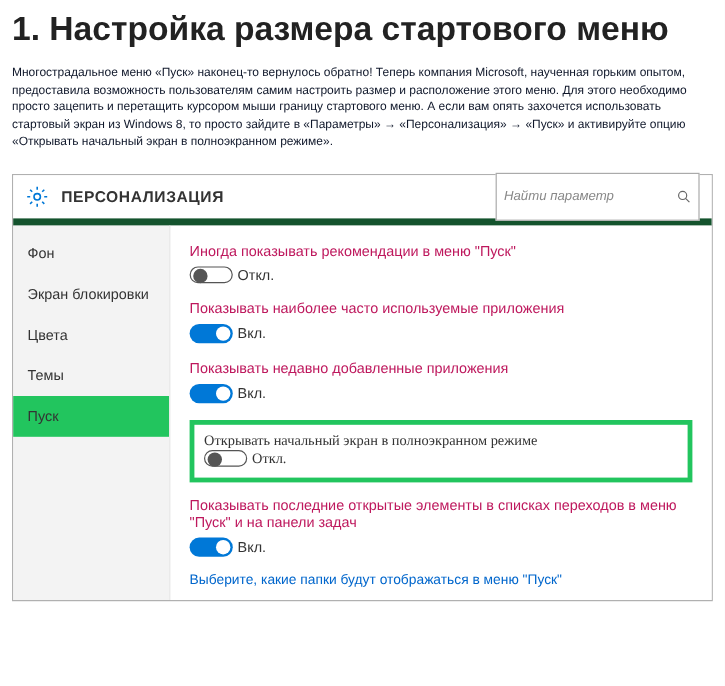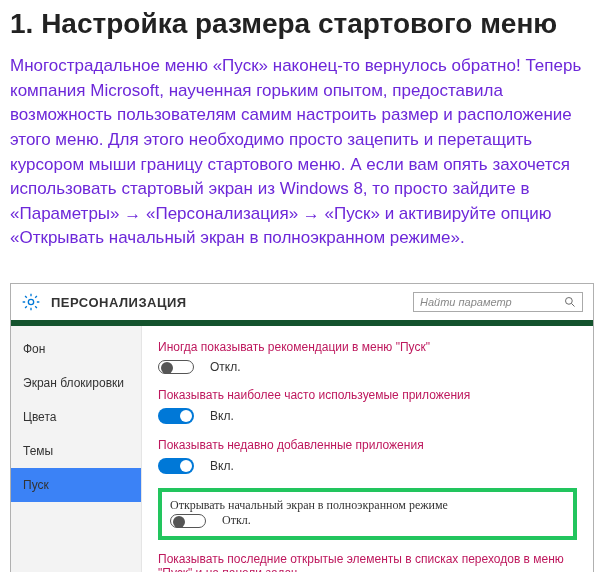--- a/index.html
+++ b/index.html
@@ -10,24 +10,24 @@
     width: 604px;
     padding: 8px 10px;
   }
   h2.article-heading {
     font-size: 28px;
     font-weight: 700;
     color: #222;
     margin-bottom: 14px;
   }
   p.article-body {
-    font-size: 17px;
+    font-size: 10px;
     line-height: 1.45;
-    color: #6d28d9;
-    margin-bottom: 32px;
+    color: #0f172a;
+    margin-bottom: 18px;
   }
   .window {
     border: 1px solid #b0b0b0;
     background: #f3f3f3;
     width: 100%;
     font-size: 12px;
     color: #333;
   }
   .titlebar {
     display: flex;
@@ -68,21 +68,21 @@
   }
   .header-title {
     flex: 1;
     font-size: 13px;
     letter-spacing: 0.5px;
     font-weight: 600;
     color: #333;
   }
   .search-box {
     width: 170px;
-    height: 20px;
+    height: 40px;
     border: 1px solid #aaa;
     display: flex;
     align-items: center;
     padding: 0 6px;
     background: #fff;
     color: #888;
     font-size: 11px;
     font-style: italic;
     gap: 24px;
   }
@@ -97,37 +97,37 @@
     background: #f3f3f3;
     padding-top: 6px;
   }
   .side-item {
     padding: 10px 12px;
     font-size: 12px;
     color: #333;
     cursor: default;
   }
   .side-item.active {
-    background: #3b82f6;
+    background: #22c55e;
   }
   .main {
     flex: 1;
     background: #fff;
     padding: 14px 16px 10px 16px;
     border-left: 1px solid #e5e5e5;
   }
   .setting {
     margin-bottom: 14px;
   }
   .setting .label {
     font-size: 12px;
     color: #be185d;
     margin-bottom: 6px;
   }
-  .toggle-row { display: flex; align-items: center; gap: 16px; }
+  .toggle-row { display: flex; align-items: center; gap: 4px; }
   .toggle {
     width: 36px;
     height: 16px;
     border-radius: 10px;
     position: relative;
   }
   .toggle .knob {
     position: absolute;
     top: 2px;
     width: 12px;

